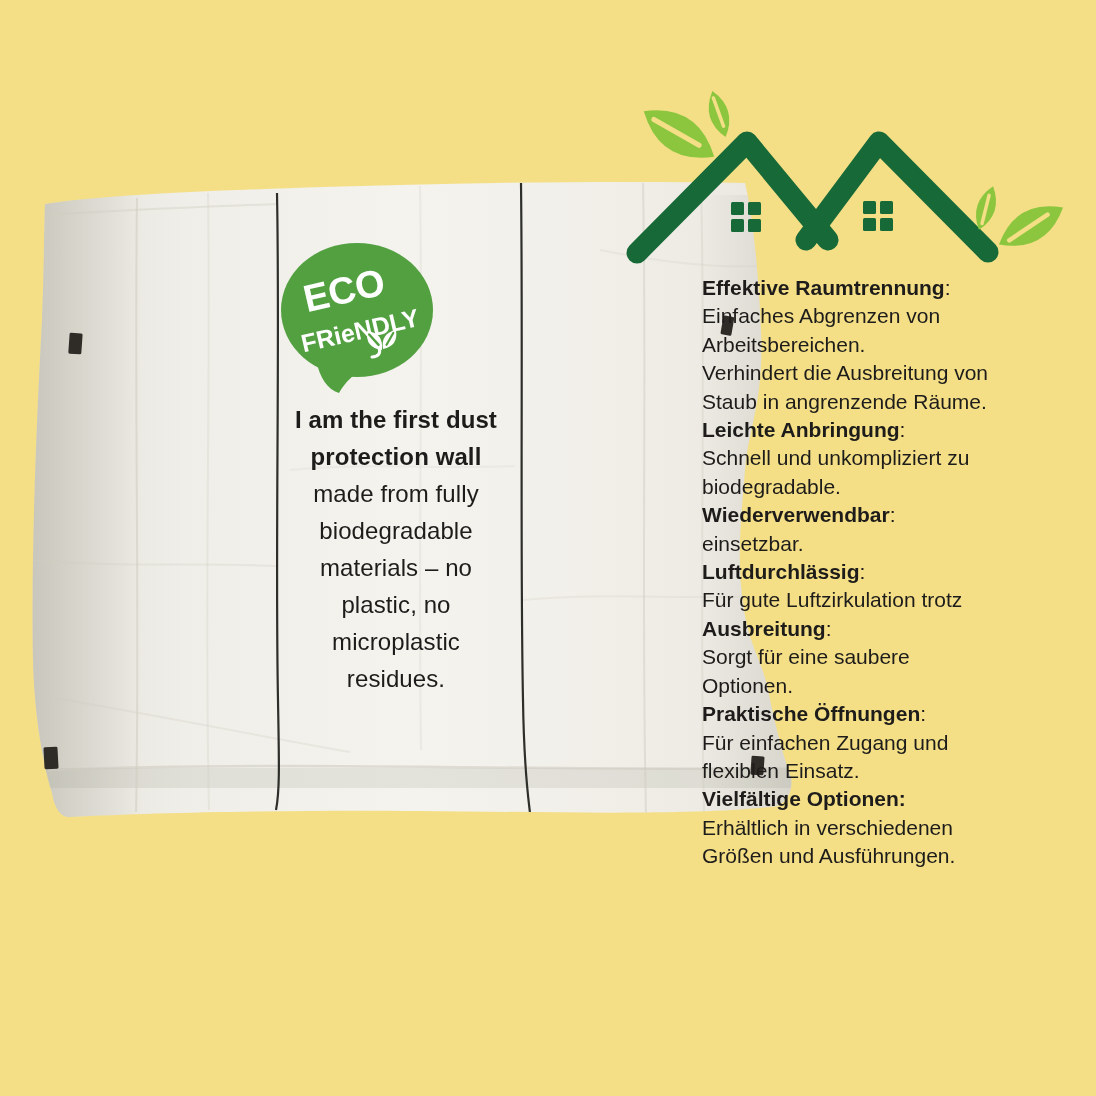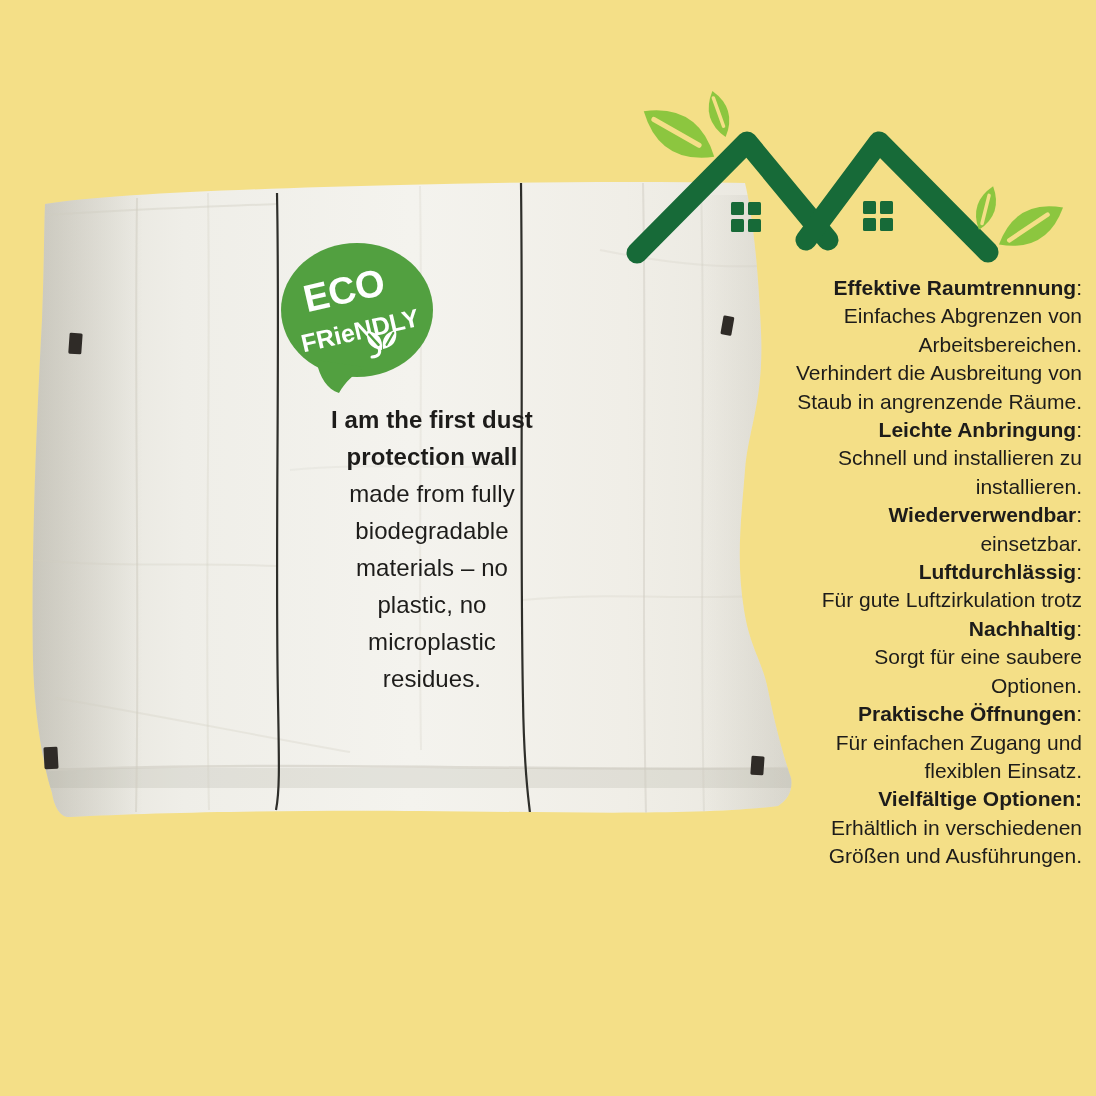--- a/index.html
+++ b/index.html
@@ -10,26 +10,25 @@
     background:#f4df87;
     overflow:hidden;
   }
   #scene{position:absolute;left:0;top:0;width:1096px;height:1096px;}
   .txt-layer{position:absolute;color:#1d1c1a;}
   #product-text{
     left:287px;top:401px;width:218px;
     text-align:center;
     font-size:24px;line-height:37px;
     letter-spacing:0.1px;
-    margin-left:36px;
   }
   #product-text .pt-bold{font-weight:700;}
   #features{
     left:702px;top:274px;width:380px;
-    text-align:right;
+    text-align:left;
     font-size:21px;line-height:28.4px;
   }
   .feature-title{font-weight:700;}
   .feature-title .colon{font-weight:400;}
 </style>
 </head>
 <body>
 
 <div id="canvas">
 
@@ -169,36 +168,36 @@
       <div class="feature-desc">Arbeitsbereichen.</div>
     </div>
 
     <div class="feature">
       <div class="feature-desc">Verhindert die Ausbreitung von</div>
       <div class="feature-desc">Staub in angrenzende Räume.</div>
     </div>
 
     <div class="feature">
       <div class="feature-title"><b>Leichte Anbringung</b><span class="colon">:</span></div>
-      <div class="feature-desc">Schnell und installieren zu</div>
-      <div class="feature-desc">installieren.</div>
+      <div class="feature-desc">Schnell und unkompliziert zu</div>
+      <div class="feature-desc">biodegradable.</div>
     </div>
 
     <div class="feature">
       <div class="feature-title"><b>Wiederverwendbar</b><span class="colon">:</span></div>
       <div class="feature-desc">einsetzbar.</div>
     </div>
 
     <div class="feature">
       <div class="feature-title"><b>Luftdurchlässig</b><span class="colon">:</span></div>
       <div class="feature-desc">Für gute Luftzirkulation trotz</div>
     </div>
 
     <div class="feature">
-      <div class="feature-title"><b>Nachhaltig</b><span class="colon">:</span></div>
+      <div class="feature-title"><b>Ausbreitung</b><span class="colon">:</span></div>
       <div class="feature-desc">Sorgt für eine saubere</div>
       <div class="feature-desc">Optionen.</div>
     </div>
 
     <div class="feature">
       <div class="feature-title"><b>Praktische Öffnungen</b><span class="colon">:</span></div>
       <div class="feature-desc">Für einfachen Zugang und</div>
       <div class="feature-desc">flexiblen Einsatz.</div>
     </div>
 

